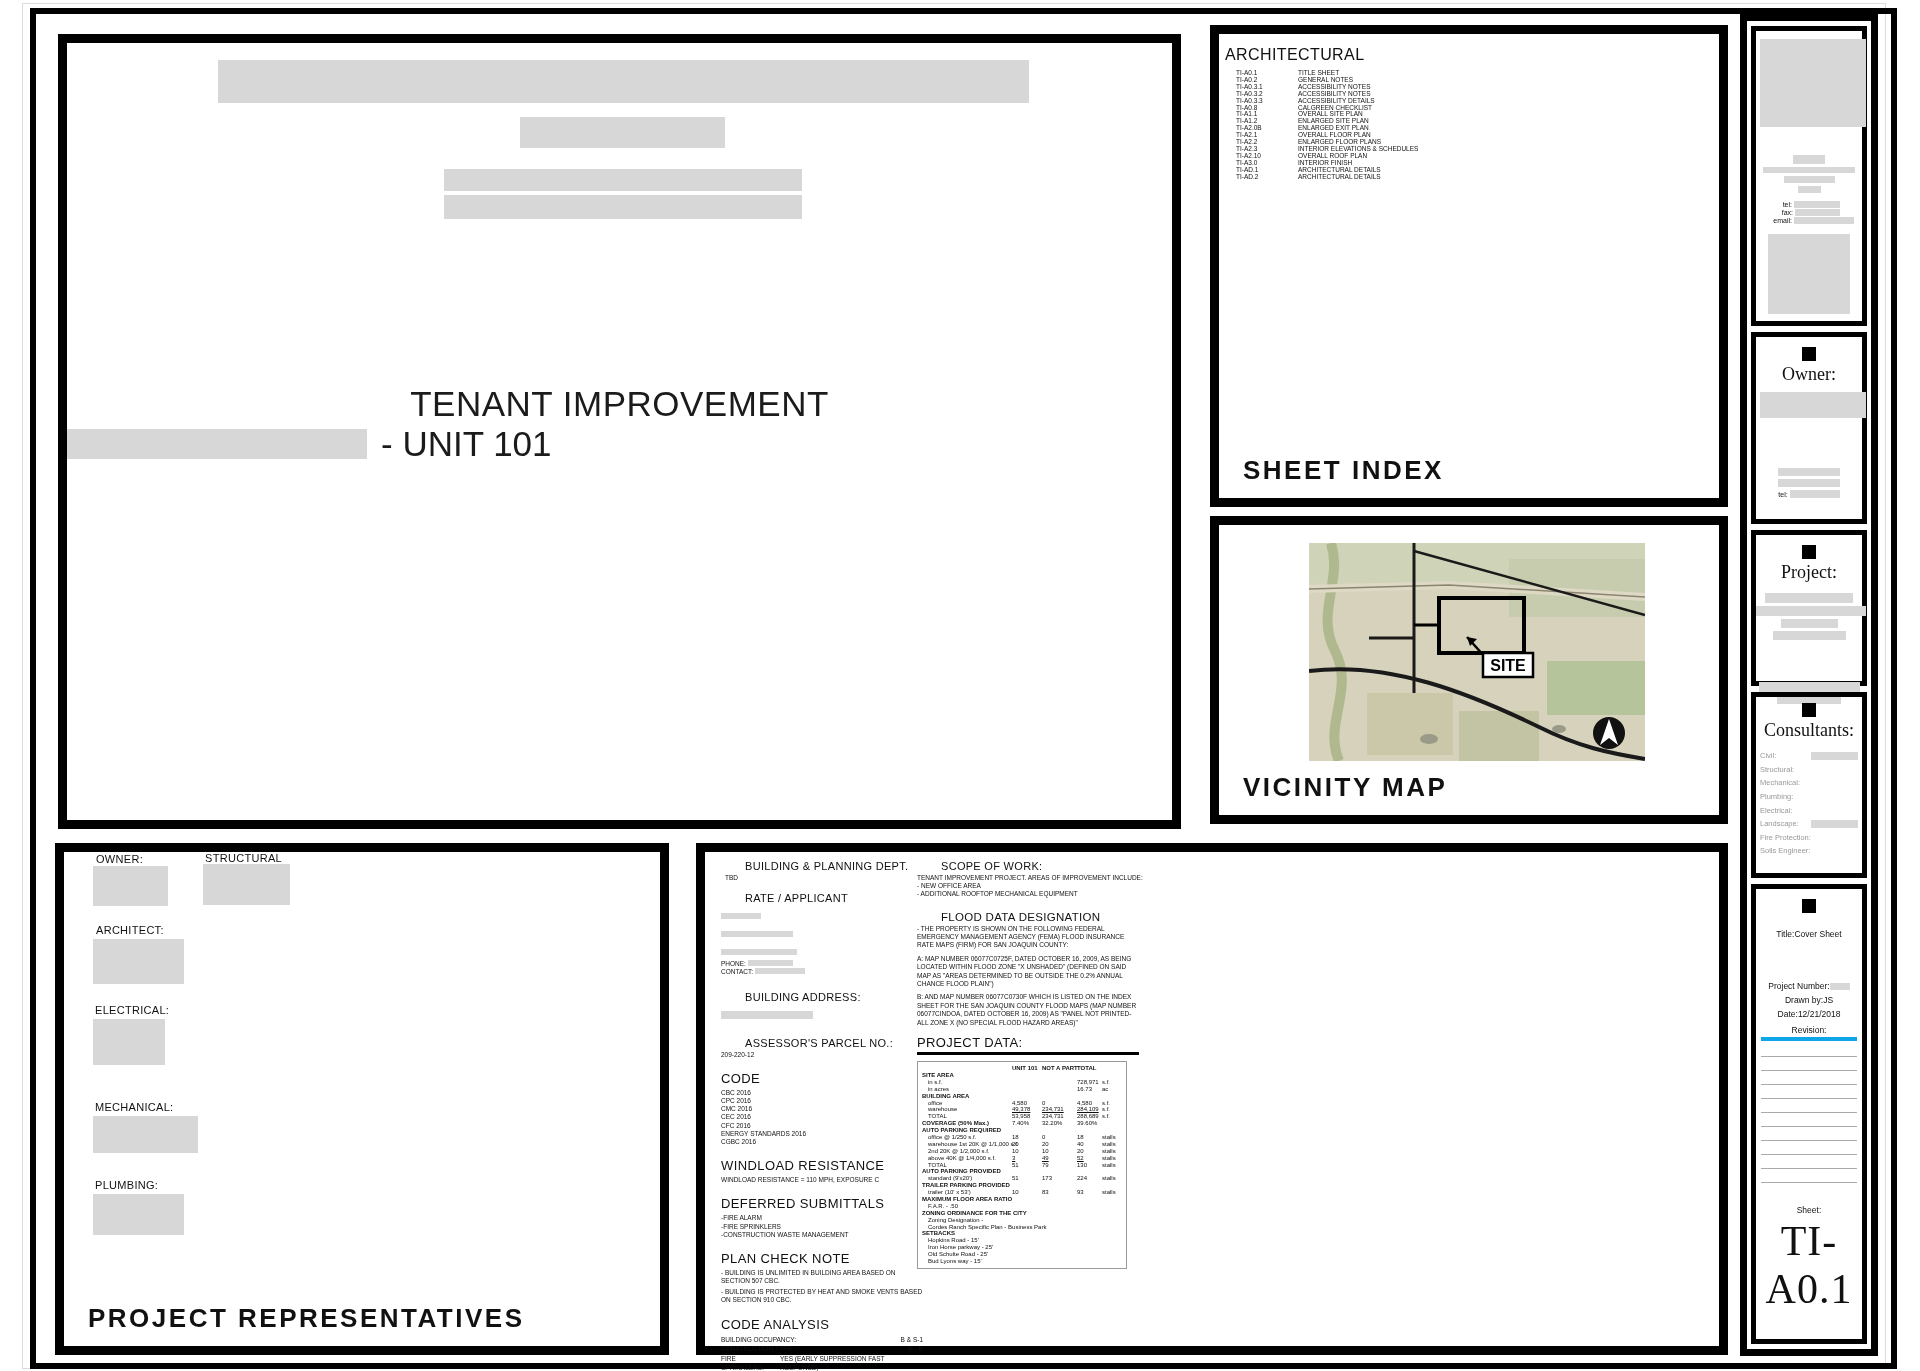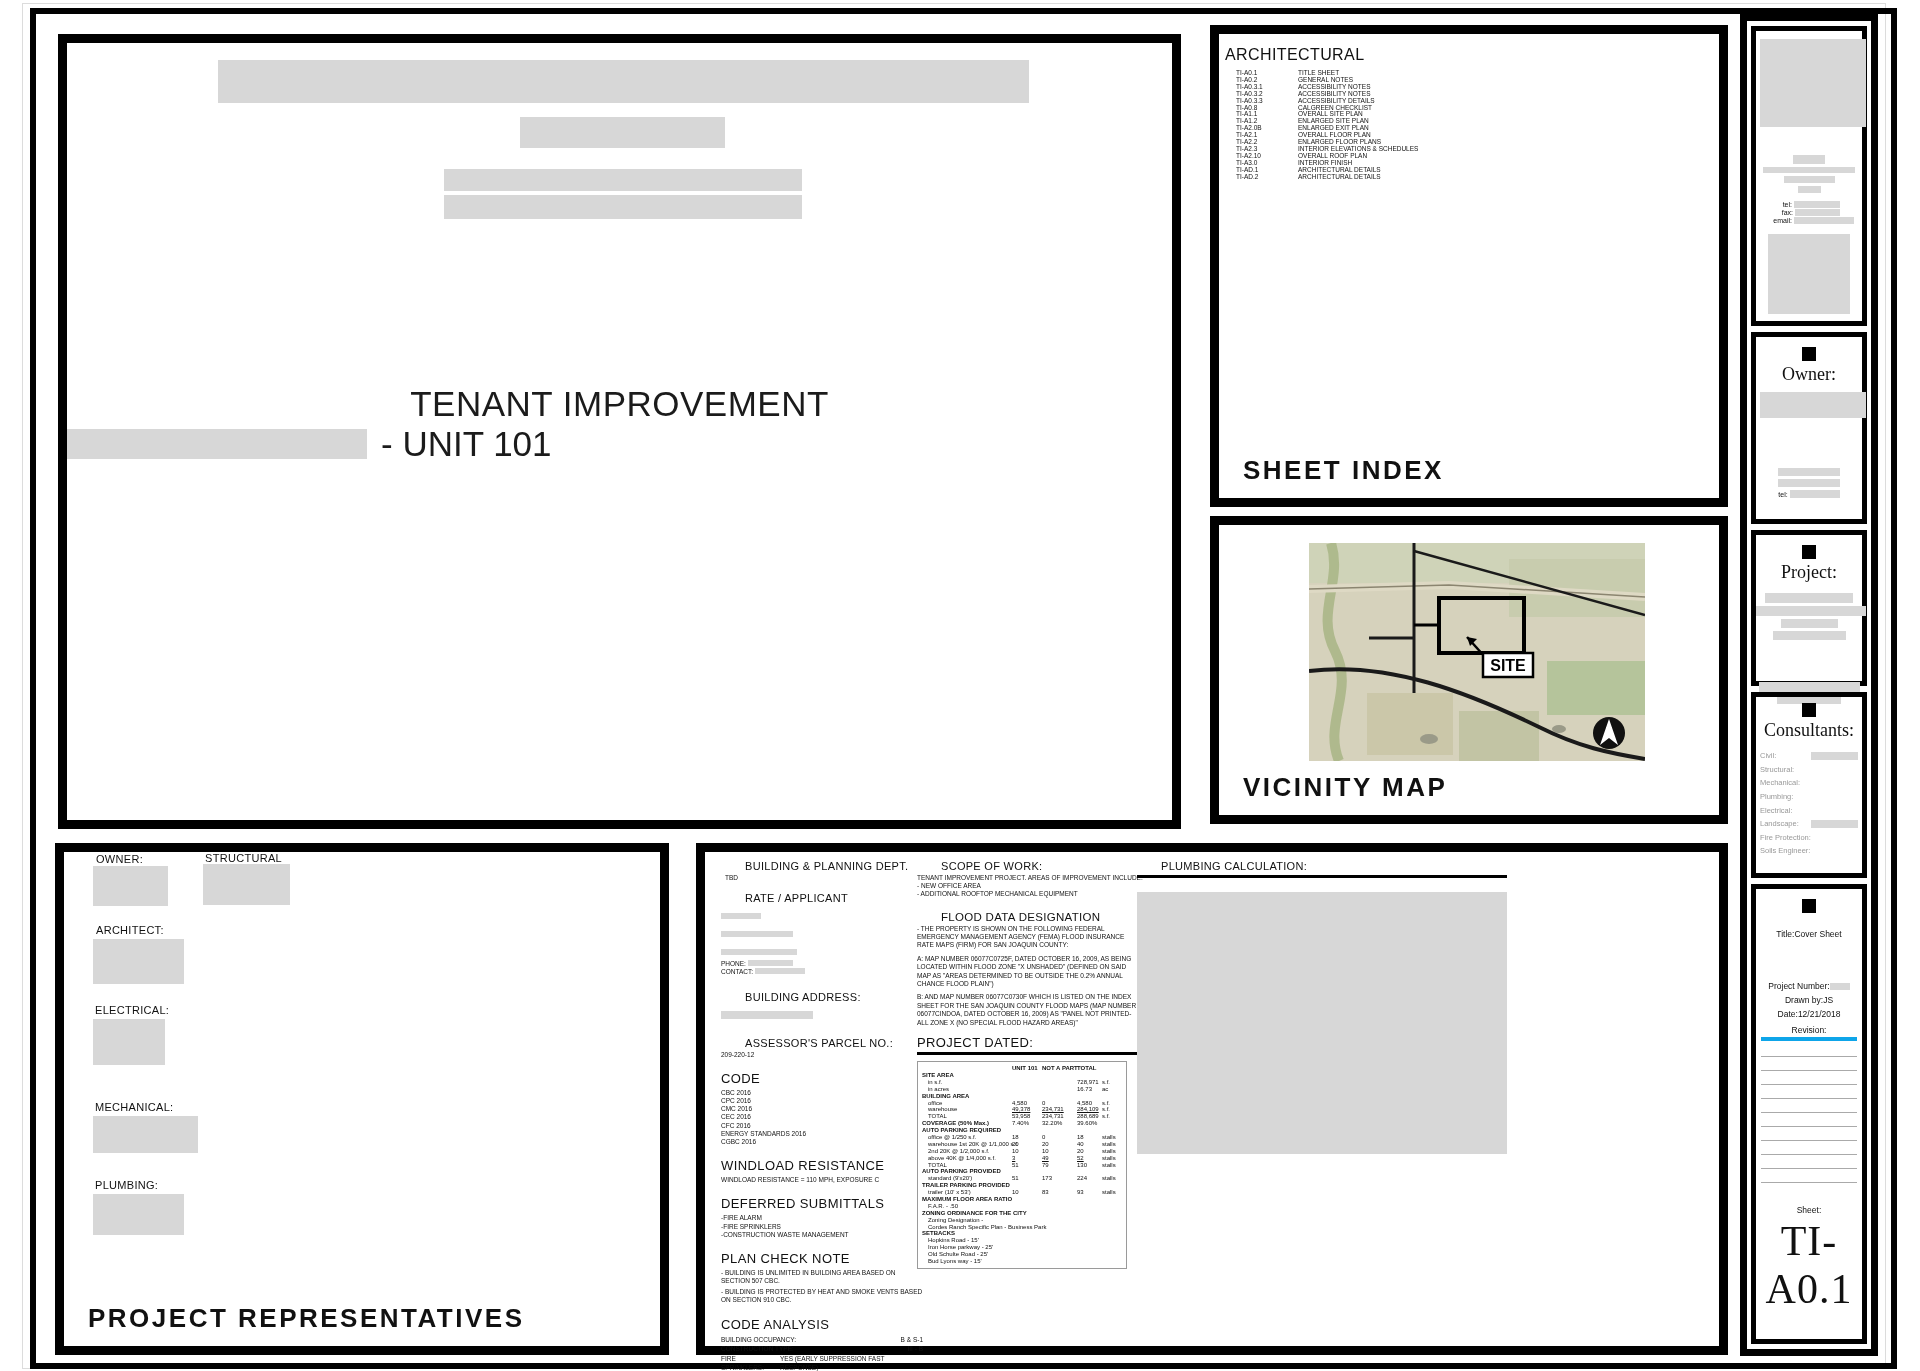--- a/index.html
+++ b/index.html
@@ -283,21 +283,21 @@
           <div class="t-line">- NEW OFFICE AREA</div>
           <div class="t-line">- ADDITIONAL ROOFTOP MECHANICAL EQUIPMENT</div>
         </div>
       <div class="h" style="font-size:11.5px;margin-top:12px;">FLOOD DATA DESIGNATION</div>
       <div class="para">
 
       <div class="t-line">- THE PROPERTY IS SHOWN ON THE FOLLOWING FEDERAL EMERGENCY MANAGEMENT AGENCY (FEMA) FLOOD INSURANCE RATE MAPS (FIRM) FOR SAN JOAQUIN COUNTY:</div>
           <div class="t-line">A:    MAP NUMBER 06077C0725F, DATED OCTOBER 16, 2009, AS BEING LOCATED WITHIN FLOOD ZONE "X UNSHADED" (DEFINED ON SAID MAP AS "AREAS DETERMINED TO BE OUTSIDE THE 0.2% ANNUAL CHANCE FLOOD PLAIN")</div>
           <div class="t-line">B:    AND MAP NUMBER 06077C0730F WHICH IS LISTED ON THE INDEX SHEET FOR THE SAN JOAQUIN COUNTY FLOOD MAPS (MAP NUMBER 06077CINDOA, DATED OCTOBER 16, 2009) AS "PANEL NOT PRINTED-ALL ZONE X (NO SPECIAL FLOOD HAZARD AREAS)"</div>
         </div>
-      <div class="h2" style="margin-top:8px;margin-bottom:0;">PROJECT DATED:</div>
+      <div class="h2" style="margin-top:8px;margin-bottom:0;">PROJECT DATA:</div>
       <div class="rule3"></div>
       <div class="pd-table">
         <div class="pd-row pd-hdr">
           <span class="pd-u">UNIT 101</span>
           <span class="pd-n">NOT A PART</span>
           <span class="pd-t">TOTAL</span>
         </div>
         <div>
 
             <div class="pd-row section">
@@ -520,25 +520,20 @@
               <span class="pd-label">Bud Lyons way - 15'</span>
               <span class="pd-u"></span>
               <span class="pd-n"></span>
               <span class="pd-t"></span>
               <span class="pd-unit"></span>
             </div>
           </div>
       </div>
     </div>
 
-    <div class="col" style="left:432px;width:370px;">
-      <div class="h" style="margin-top:0;">PLUMBING CALCULATION:</div>
-      <div class="rule3" style="margin-top:3px;"></div>
-      <div class="redf" style="width:370px;height:262px;margin-top:8px;"></div>
-    </div>
 
   </div>
 
   <div class="sidebar">
 
     <div class="sb-box" style="height:300px;flex:none;">
       <div class="redf" style="width:106px;height:88px;margin:8px 4px 0;"></div>
       <div style="text-align:center;margin-top:24px;">
         <div class="redf cbar" style="width:32px;height:9px;display:block;"></div>
         <div class="redf cbar" style="width:92px;height:6px;display:block;"></div>

